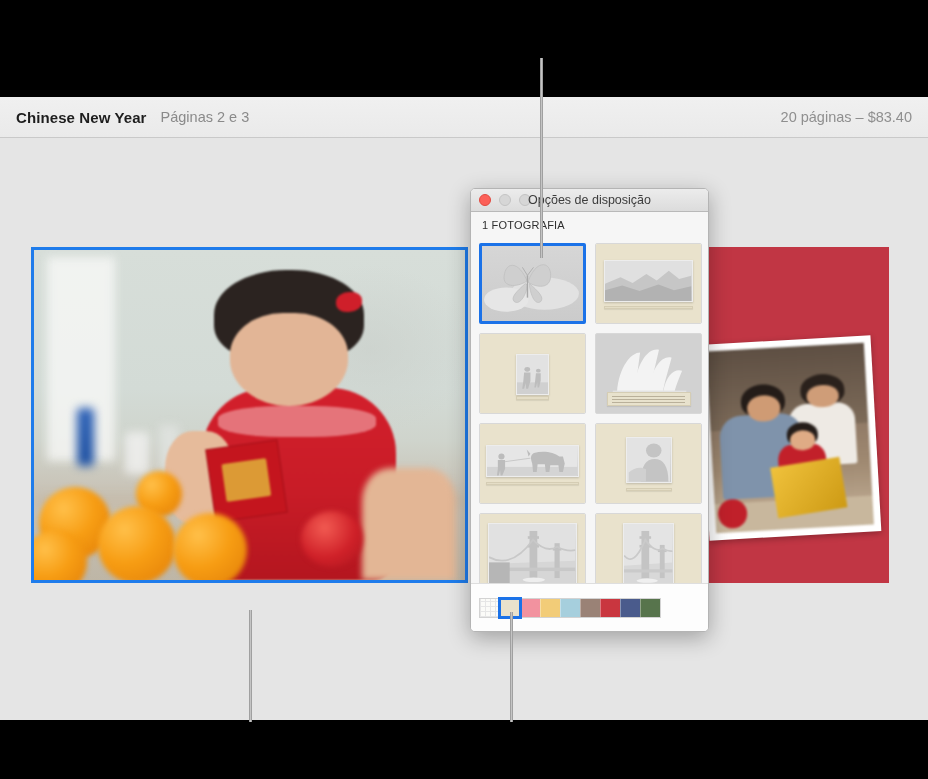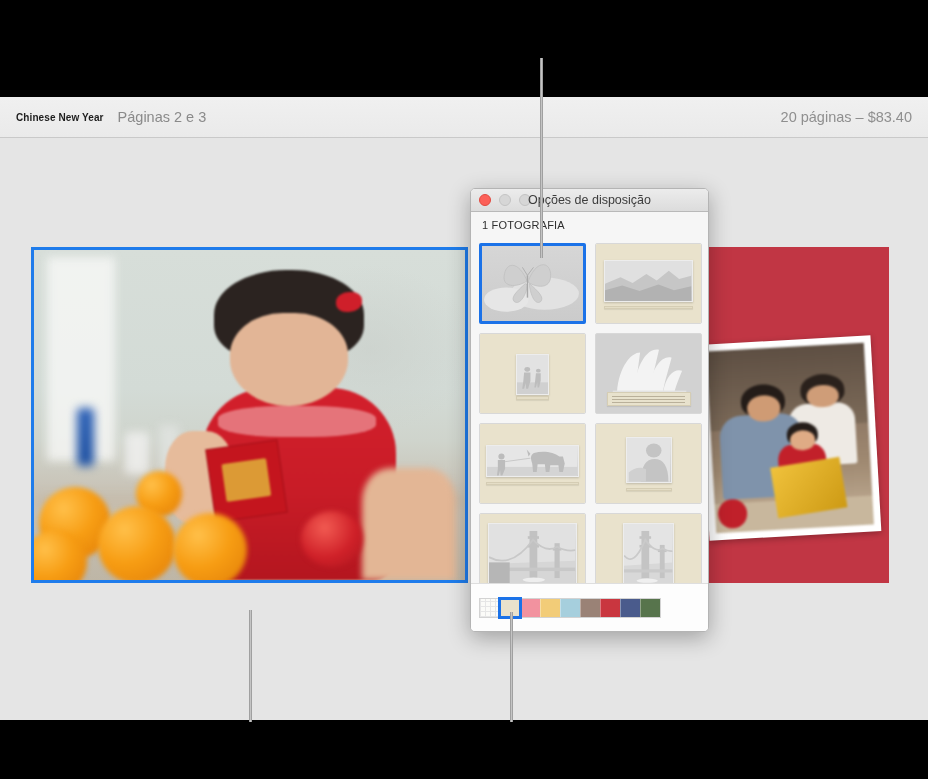--- a/index.html
+++ b/index.html
@@ -16,21 +16,21 @@
     position: absolute; left: 0; top: 97px; width: 928px; height: 623px;
     background: #e8e8e8; overflow: hidden;
   }
   .toolbar {
     position: absolute; left: 0; top: 0; width: 928px; height: 41px;
     background: linear-gradient(to bottom, #f0f0f0 0%, #eaeaea 100%);
     border-bottom: 1px solid #c9c9c9;
     display: flex; align-items: center; padding: 0 16px;
   }
   .doc-title {
-    font-size: 10px; font-weight: bold; color: #1d1d1d; letter-spacing: .1px;
+    font-size: 15px; font-weight: bold; color: #1d1d1d; letter-spacing: .1px;
   }
   .page-range {
     font-size: 14.5px; color: #8a8a8a; margin-left: 14px;
   }
   .toolbar-right {
     margin-left: auto; font-size: 14.5px; color: #8f8f8f;
   }
 
   
   .canvas {

